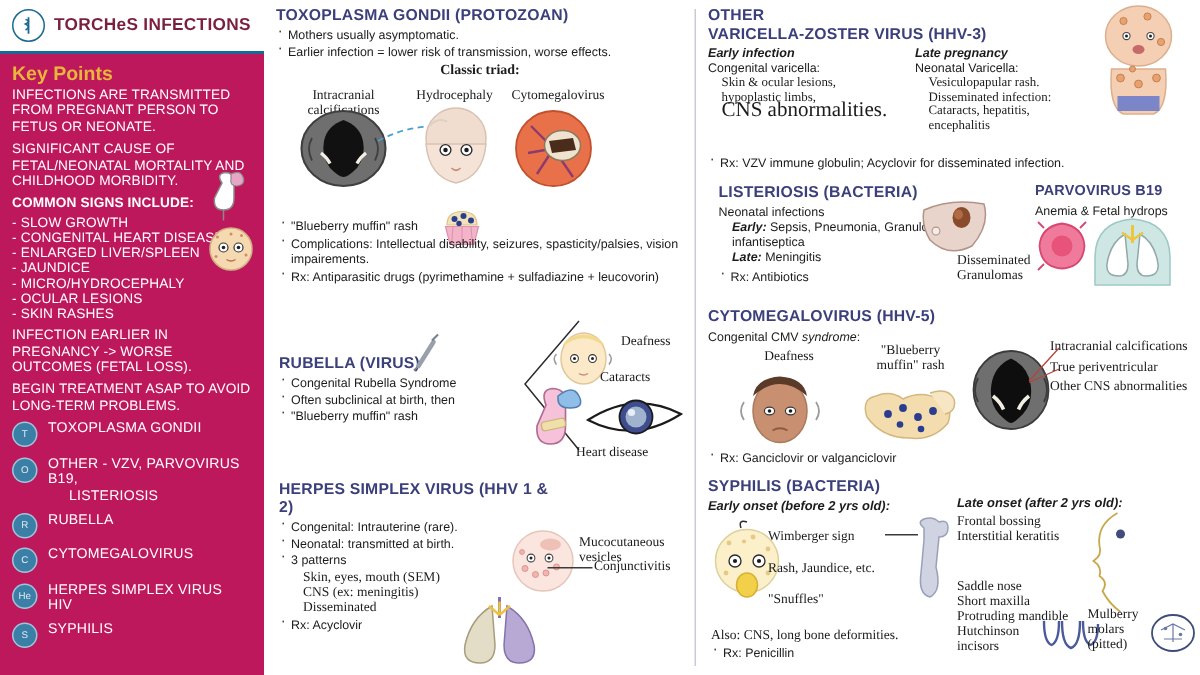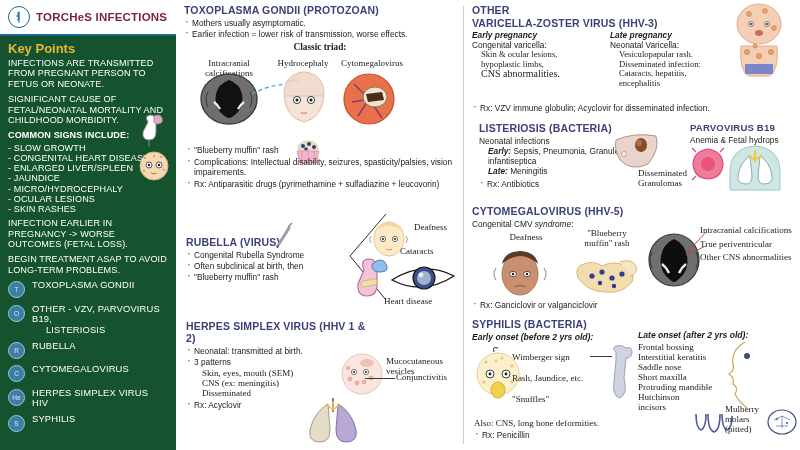--- a/index.html
+++ b/index.html
@@ -8,21 +8,21 @@
     background:#ffffff;
     font-family:"Liberation Sans", sans-serif;
     overflow:hidden;
     position:relative;
   }
   .page{position:relative;width:800px;height:450px;}
 
   
   .sidebar{
     position:absolute;left:0;top:0;width:176px;height:450px;
-    background:#14532d;
+    background:#be185d;
     box-sizing:border-box;
   }
   .sidebar-head{
     position:absolute;left:0;top:0;width:176px;height:36px;
     background:#ffffff;
     display:flex;align-items:center;gap:6px;
     padding-left:8px;box-sizing:border-box;
     border-bottom:2px solid #1a6894;
   }
   .logo-circle{
@@ -327,20 +327,21 @@
       <path d="M20 8 Q30 0 34 8 Q38 16 28 16 Q20 16 20 10 Z" fill="#8fbfe8" stroke="#4f7fb0" stroke-width="1"></path>
       <rect x="9" y="24" width="16" height="6" rx="2" transform="rotate(-12 17 27)" fill="#efdfa8" stroke="#c9b174" stroke-width=".8"></rect>
     </svg>
   </div>
   <div class="blk" style="left:384px;top:296px;">
     <div class="cap-serif">Heart disease</div>
   </div>
 
   <div class="blk" style="left:186px;top:320px;width:180px;">
     <div class="sec-h">Herpes Simplex Virus (HHV 1 &amp; 2)</div>
+    <div class="bul">Congenital: Intrauterine (rare).</div>
     <div class="bul">Neonatal: transmitted at birth.</div>
     <div class="bul">3 patterns</div>
     <div class="serif" style="font-size:9px;line-height:10px;padding-left:16px;margin-top:1px;">Skin, eyes, mouth (SEM)</div>
     <div class="serif" style="font-size:9px;line-height:10px;padding-left:16px;">CNS (ex: meningitis)</div>
     <div class="serif" style="font-size:9px;line-height:10px;padding-left:16px;">Disseminated</div>
     <div class="bul" style="margin-top:2px;">Rx: Acyclovir</div>
   </div>
 
   <div class="blk" style="left:340px;top:352px;">
     <svg width="44" height="44" viewBox="0 0 44 44">
@@ -374,25 +375,25 @@
       <path d="M33 12 L26 6 M33 12 L40 6 M33 12 L33 3" stroke="#f0c040" stroke-width="1.6" fill="none"></path>
     </svg>
   </div>
 
   <div class="blk" style="left:472px;top:4px;width:320px;">
     <div class="sec-h" style="margin-bottom:1px;">Other</div>
     <div class="sec-h">Varicella-Zoster Virus (HHV-3)</div>
   </div>
 
   <div class="blk" style="left:472px;top:30px;width:130px;">
-    <div class="plain ital" style="font-size:8.4px;">Early pregnancy</div>
+    <div class="plain ital" style="font-size:8.4px;">Early infection</div>
     <div class="plain">Congenital varicella:</div>
     <div class="serif" style="font-size:8.6px;line-height:9.6px;padding-left:9px;">Skin &amp; ocular lesions,</div>
     <div class="serif" style="font-size:8.6px;line-height:9.6px;padding-left:9px;">hypoplastic limbs,</div>
-    <div class="serif" style="font-size:10px;line-height:9.6px;padding-left:9px;font-family:Liberation Serif, serif;">CNS abnormalities.</div>
+    <div class="serif" style="font-size:14px;line-height:9.6px;padding-left:9px;font-family:Liberation Serif, serif;">CNS abnormalities.</div>
   </div>
   <div class="blk" style="left:610px;top:30px;width:120px;">
     <div class="plain ital" style="font-size:8.4px;">Late pregnancy</div>
     <div class="plain">Neonatal Varicella:</div>
     <div class="serif" style="font-size:8.6px;line-height:9.6px;padding-left:9px;">Vesiculopapular rash.</div>
     <div class="serif" style="font-size:8.6px;line-height:9.6px;padding-left:9px;">Disseminated infection:</div>
     <div class="serif" style="font-size:8.6px;line-height:9.6px;padding-left:9px;">Cataracts, hepatitis,</div>
     <div class="serif" style="font-size:8.6px;line-height:9.6px;padding-left:9px;">encephalitis</div>
   </div>
   <div class="blk" style="left:725px;top:2px;">
@@ -569,21 +570,21 @@
 
   <div class="blk" style="left:474px;top:418px;width:210px;">
     <div class="cap-serif" style="text-align:left;">Also: CNS, long bone deformities.</div>
     <div class="bul" style="margin-top:2px;">Rx: Penicillin</div>
   </div>
 
   <div class="blk" style="left:638px;top:330px;width:160px;">
     <div class="plain ital" style="font-size:8.6px;">Late onset (after 2 yrs old):</div>
     <div class="cap-serif" style="text-align:left;margin-top:2px;">Frontal bossing</div>
     <div class="cap-serif" style="text-align:left;">Interstitial keratitis</div>
-    <div class="cap-serif" style="text-align:left;">Saddle nose</div>
+    <div class="cap-serif" style="text-align:left;margin-top:23px;">Saddle nose</div>
     <div class="cap-serif" style="text-align:left;">Short maxilla</div>
     <div class="cap-serif" style="text-align:left;">Protruding mandible</div>
     <div class="cap-serif" style="text-align:left;">Hutchinson</div>
     <div class="cap-serif" style="text-align:left;">incisors</div>
   </div>
 
   <div class="blk" style="left:725px;top:340px;">
     <svg width="34" height="70" viewBox="0 0 34 70">
       <path d="M20 2 Q6 10 8 24 Q10 30 4 34 Q10 38 8 44 Q14 48 10 54 Q14 62 22 68" fill="none" stroke="#c9a84a" stroke-width="1.2"></path>
       <circle cx="22" cy="16" r="3" fill="#3f4d7a"></circle>

